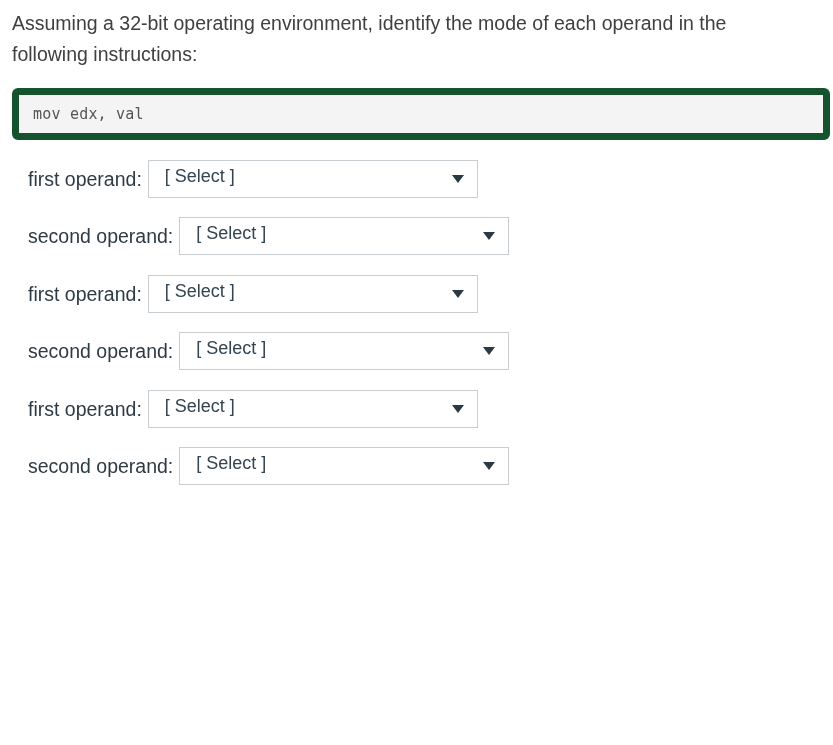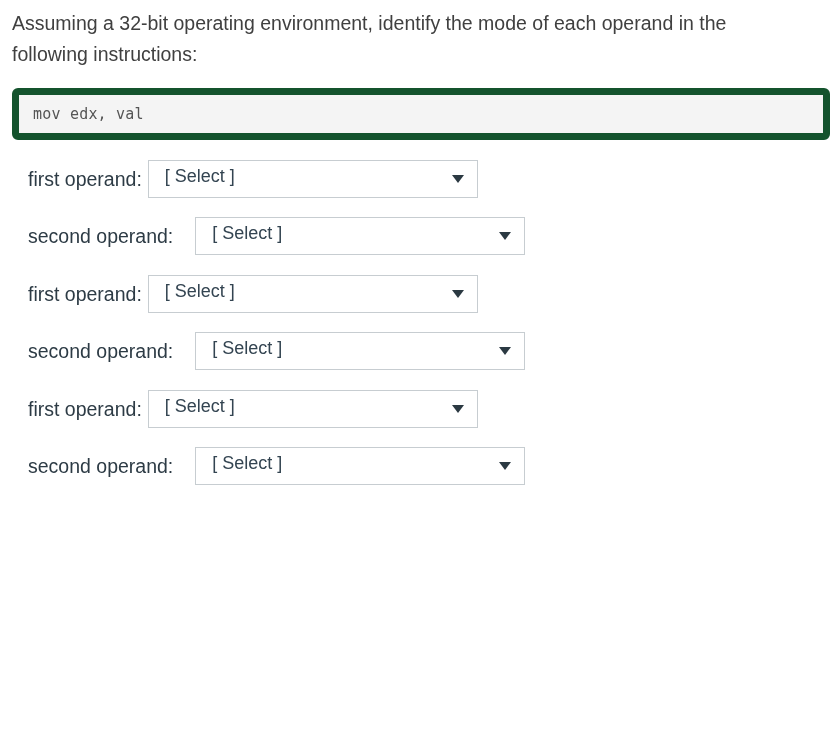--- a/index.html
+++ b/index.html
@@ -56,21 +56,21 @@
   }
 
   .operand-row {
     display: flex;
     align-items: center;
     margin: 13px 0 0 16px;
     padding-left: 12px;
     box-sizing: border-box;
   }
   .operand-row.first-row { margin-top: 20px; }
-  .operand-row.second-row { margin-top: 19px; gap: 16px; }
+  .operand-row.second-row { margin-top: 19px; }
 
   .operand-label {
     font-size: 19.5px;
     color: #2d3b45;
     line-height: 26px;
     white-space: nowrap;
     padding-right: 6px;
   }
 
   .select-box {

